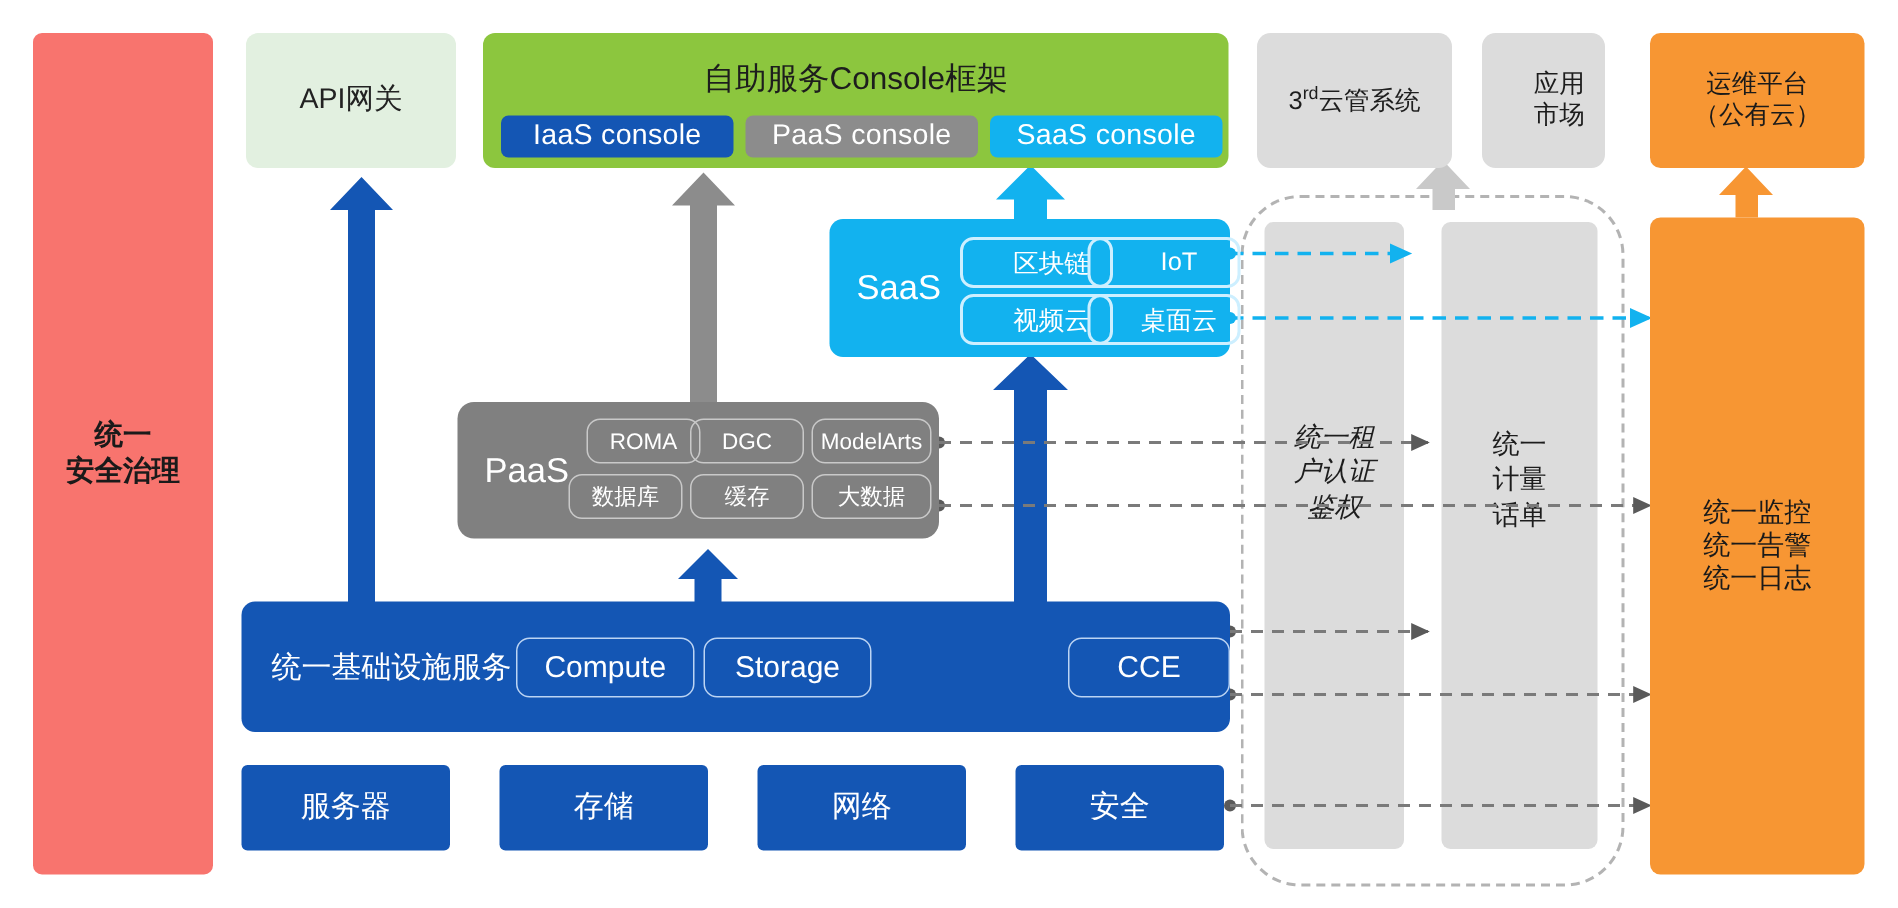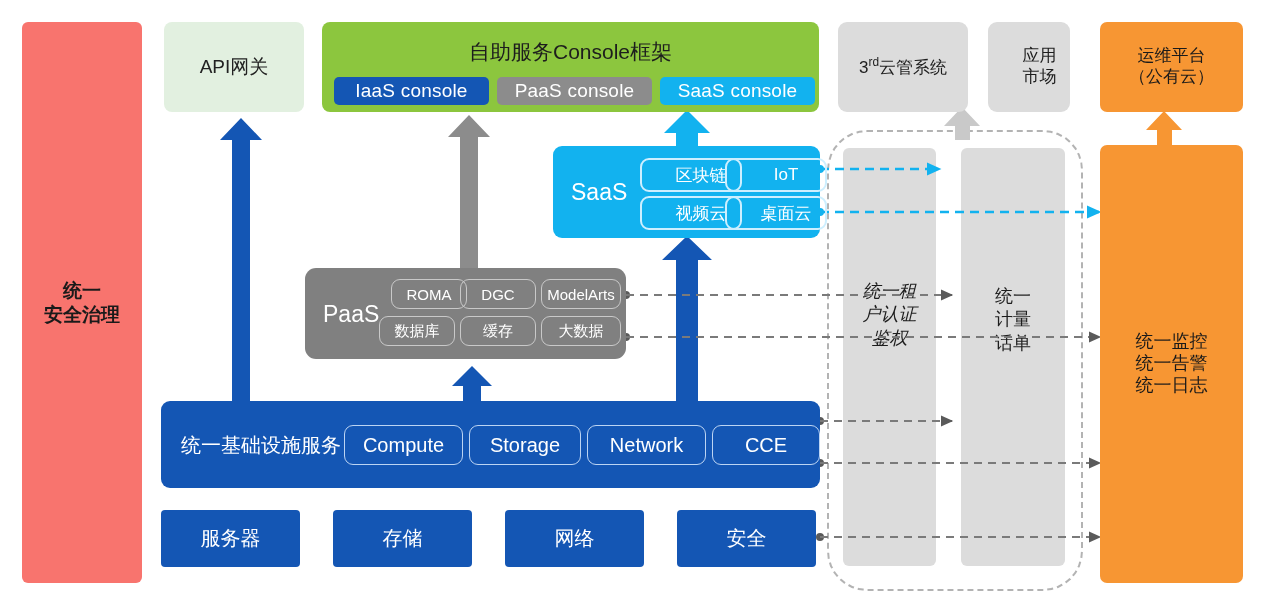--- a/index.html
+++ b/index.html
@@ -231,23 +231,20 @@
   </div>
 
   <div class="infra" style="position:absolute;left:161px;top:401px;width:659px;height:87px;">
     <div class="infralbl">统一基础设施服务</div>
     <div class="ichip" style="left:183px;top:24px;width:117px;height:38px;">
       <span>Compute</span>
     </div>
     <div class="ichip" style="left:308px;top:24px;width:110px;height:38px;">
       <span>Storage</span>
     </div>
-    <div class="ichip" style="left:426px;top:24px;width:117px;height:38px;">
-      <span>Network</span>
-    </div>
     <div class="ichip" style="left:551px;top:24px;width:106px;height:38px;">
       <span>CCE</span>
     </div>
   </div>
 
   <div class="box bbox" style="left:161px;top:510px;width:139px;height:57px;">
     <span>服务器</span>
   </div>
   <div class="box bbox" style="left:333px;top:510px;width:139px;height:57px;">
     <span>存储</span>

